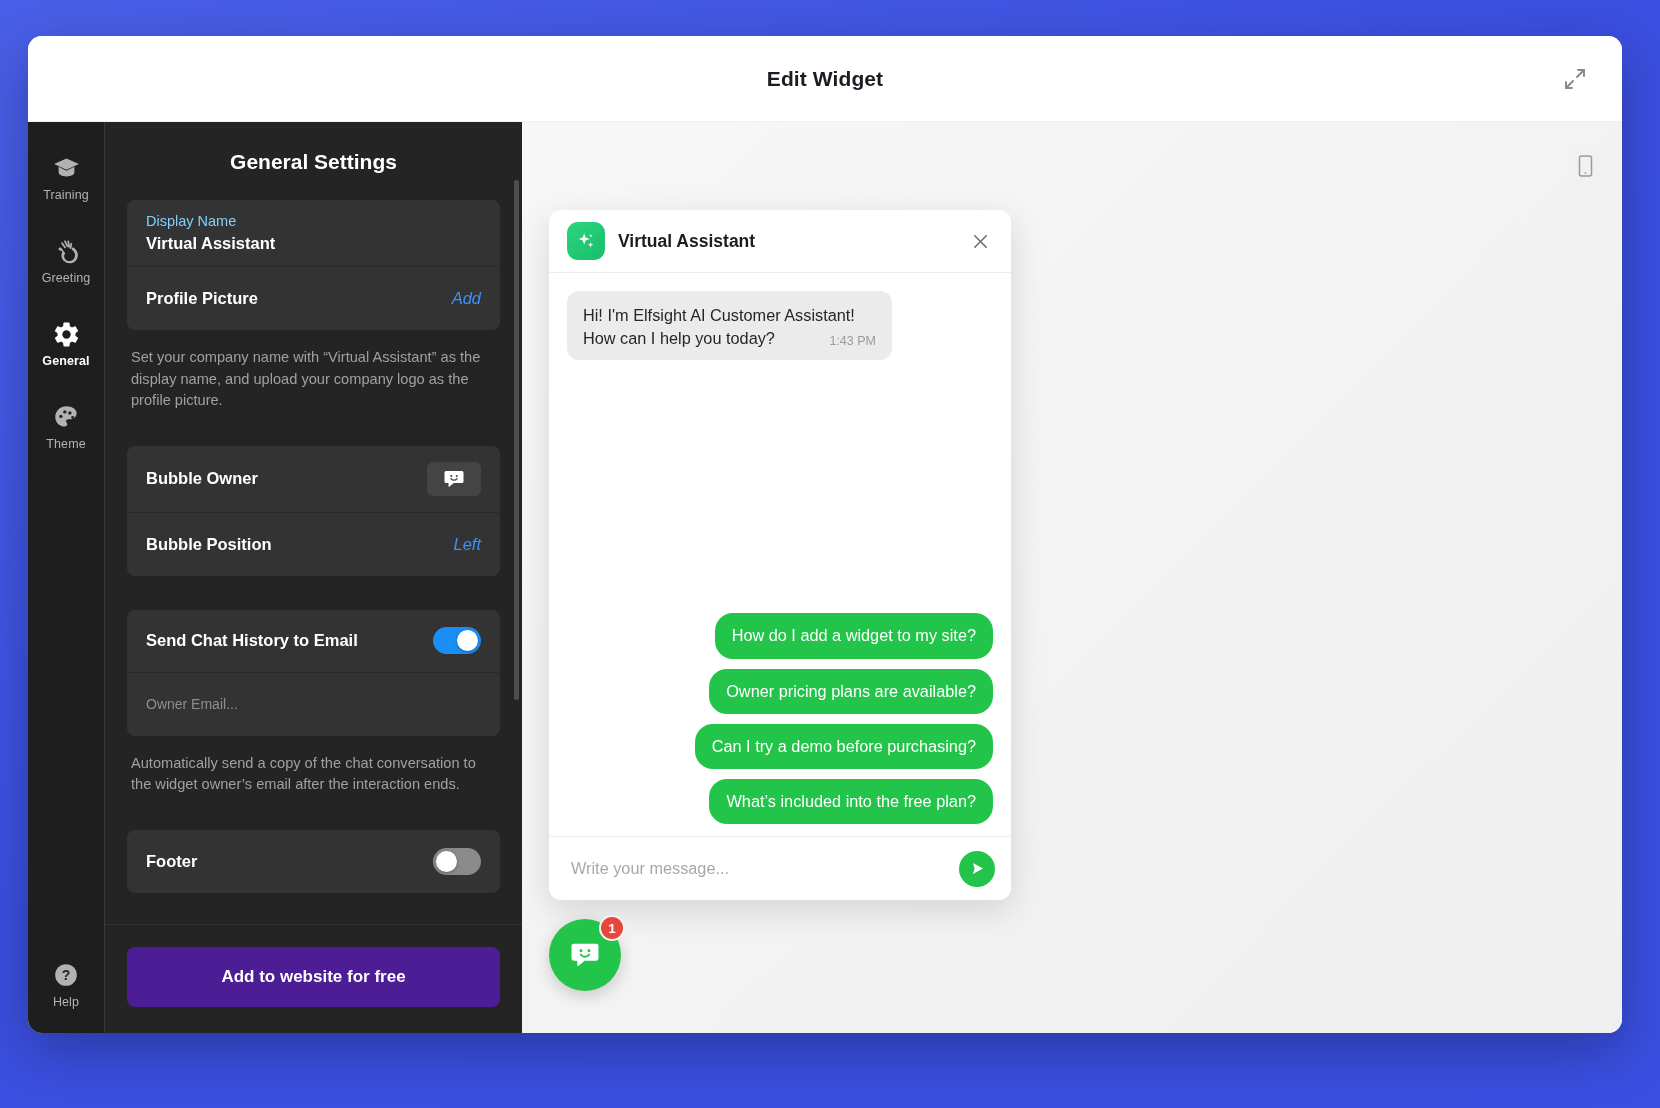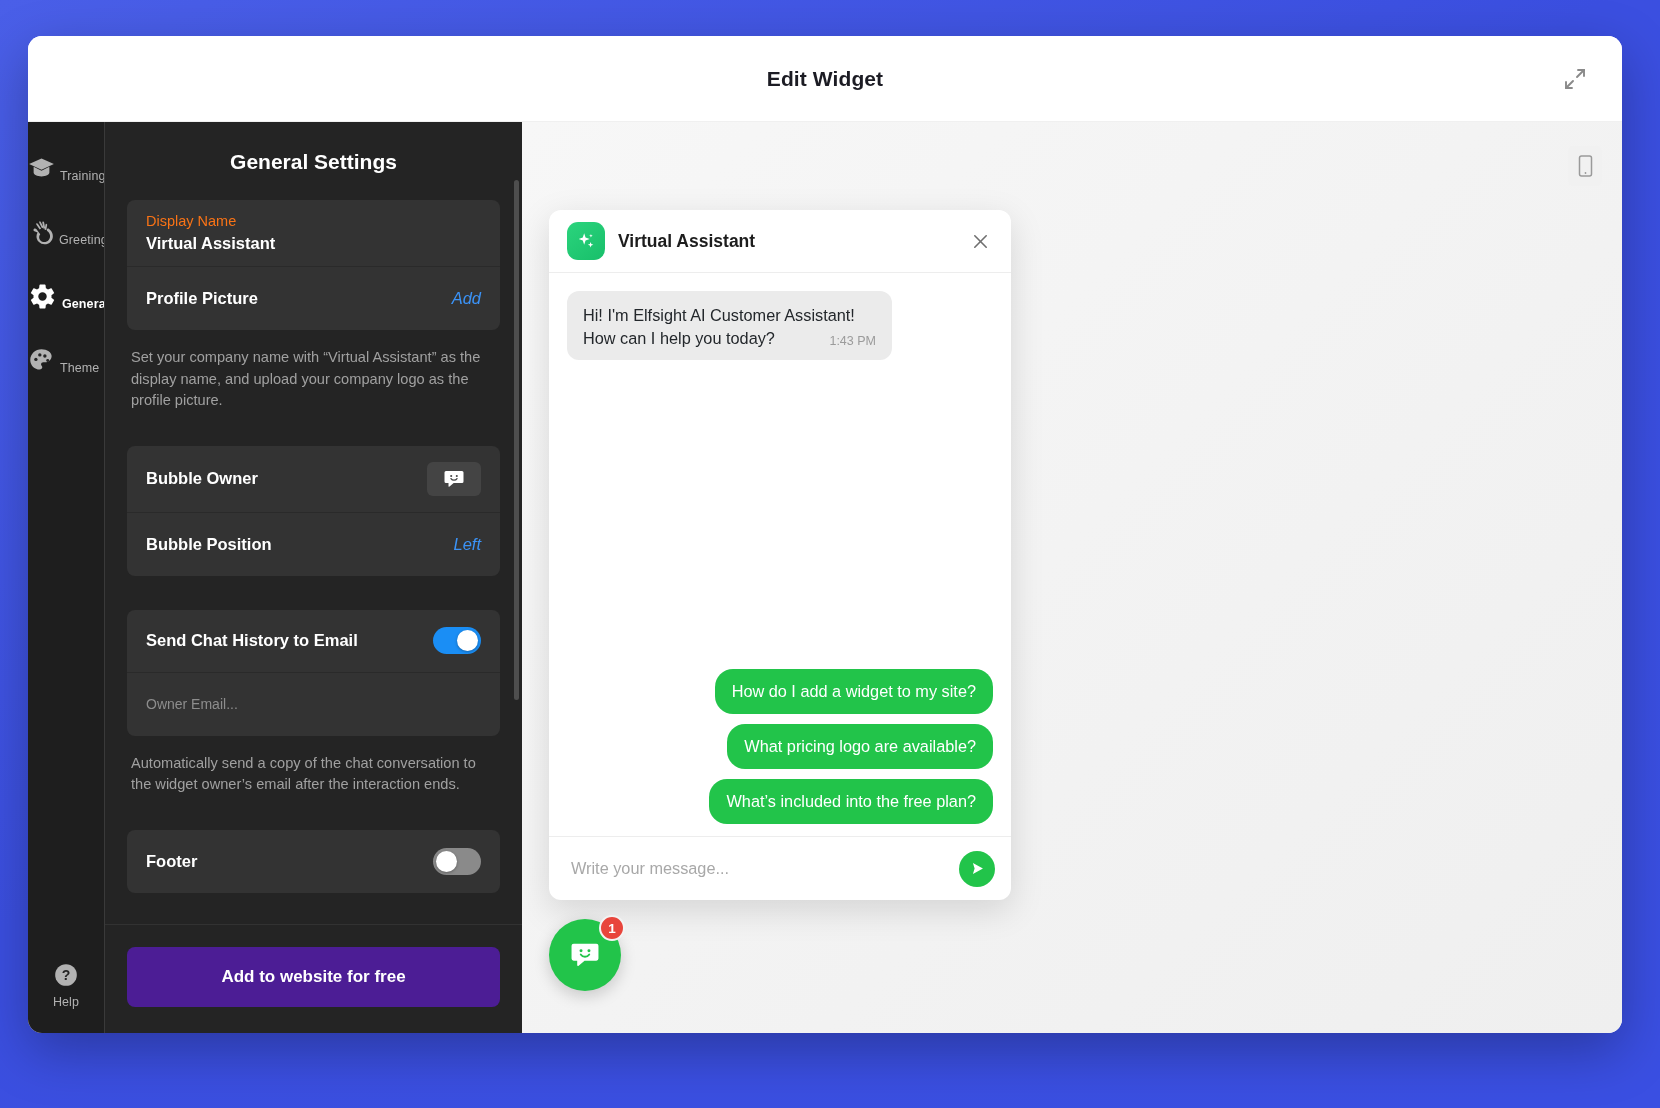--- a/index.html
+++ b/index.html
@@ -54,21 +54,21 @@
   .rail {
     width: 76px; flex: 0 0 76px;
     background: #1e1e1e;
     display: flex; flex-direction: column;
     align-items: center;
     padding-top: 20px;
     position: relative;
   }
   .rail-item {
     width: 76px; padding: 11px 0 9px;
-    display: flex; flex-direction: row; align-items: flex-end;
+    display: flex; flex-direction: column; align-items: center;
     gap: 5px; cursor: pointer;
     margin-bottom: 14px;
   }
   .rail-icon { height: 30px; display: flex; align-items: center; justify-content: center; }
   .rail-label { font-size: 12.5px; color: #b2b2b2; letter-spacing: .1px; }
   .rail-item.active .rail-label { color: #ffffff; font-weight: bold; }
   .rail-help {
     position: absolute; bottom: 24px; left: 0; width: 76px;
     display: flex; flex-direction: column; align-items: center; gap: 5px;
     cursor: pointer;
@@ -98,21 +98,21 @@
     margin-bottom: 0;
   }
   .row {
     padding: 16px 19px;
     display: flex; align-items: center; justify-content: space-between;
     min-height: 63px;
     border-bottom: 1px solid #2a2a2a;
   }
   .row:last-child { border-bottom: none; }
   .row-stack { flex-direction: column; align-items: flex-start; gap: 5px; padding: 13px 19px; }
-  .field-label { font-size: 14.5px; color: #f97316; }
+  .field-label { font-size: 14.5px; color: #7dd3fc; }
   .field-value { font-size: 16.5px; color: #ffffff; font-weight: bold; }
   .row-label { font-size: 16.5px; color: #ffffff; font-weight: bold; }
   .row-action { font-size: 16.5px; color: #3b93f7; cursor: pointer; font-style: italic; }
   .placeholder { font-size: 14px; color: #8d8d8d; }
   .help-text {
     font-size: 14.6px; color: #a0a0a0; line-height: 1.48;
     padding: 17px 4px 0; margin-bottom: 34px;
   }
   .spacer-lg { height: 34px; }
 
@@ -421,21 +421,22 @@
           </div>
 
           <div class="chat-body">
             <div class="bot-msg">
               <span>Hi! I'm Elfsight AI Customer Assistant! How can I help you today?</span>
               <div class="msg-time">1:43 PM</div>
             </div>
 
             <div class="replies">
               <button class="reply">How do I add a widget to my site?</button>
-              <button class="reply">What pricing logo are available?</button>
+              <button class="reply">Owner pricing plans are available?</button>
+              <button class="reply" style="max-width:300px">Can I try a demo before purchasing?</button>
               <button class="reply">What’s included into the free plan?</button>
             </div>
           </div>
 
           <div class="chat-input">
             <span class="ph">Write your message...</span>
             <span class="send-btn">
               <svg width="17" height="17" viewBox="0 0 20 20" fill="#ffffff">
                 <path d="M4.6 3.4 L16.4 10 L4.6 16.6 L6.6 10 Z"></path>
               </svg>

